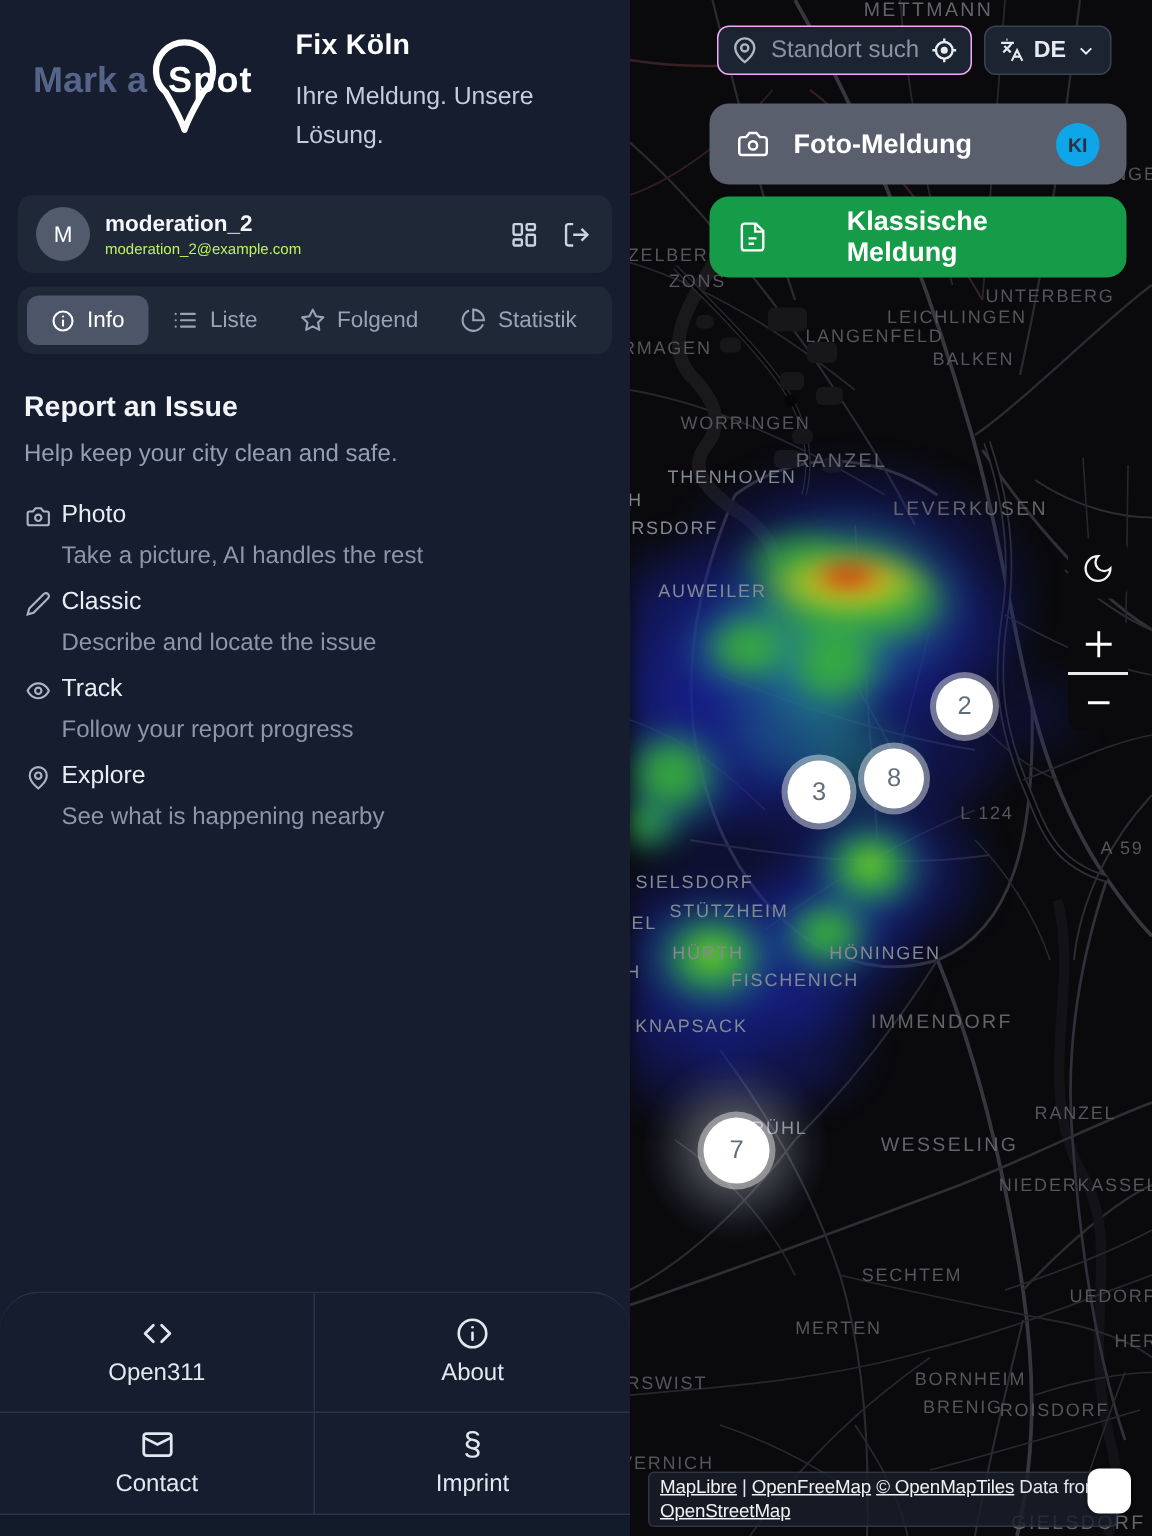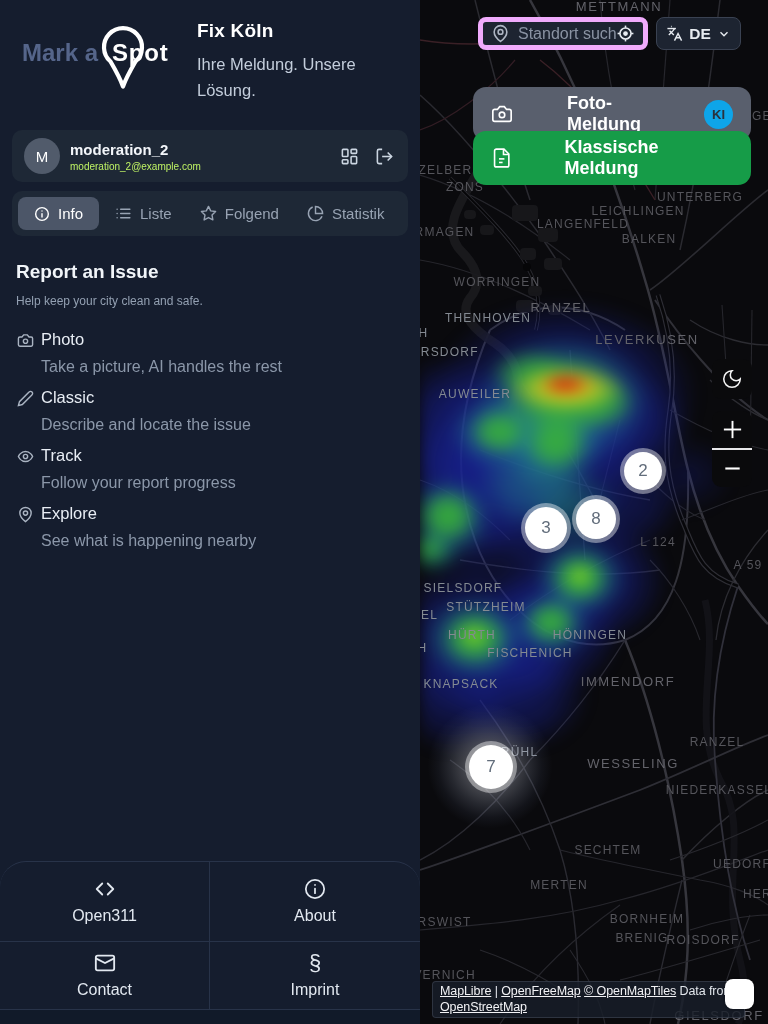--- a/index.html
+++ b/index.html
@@ -17,46 +17,46 @@
   .uava { width:36px; height:36px; border-radius:50%; background:#515b6b; color:#fff; font-size:15px; display:flex; align-items:center; justify-content:center; }
   .uinfo { margin-left:10px; flex:1; min-width:0; }
   .uname { color:#f3f6fa; font-size:15px; font-weight:700; }
   .umail { color:#bef264; font-size:10px; margin-top:3px; }
   .uicons { display:flex; gap:16px; color:#cbd5e1; align-items:center; margin-right:2px; }
   .tabs { margin:9px 12px 0 12px; background:#1e2836; border-radius:10px; padding:6px; display:flex; align-items:center; gap:4px; }
   .tab { display:flex; align-items:center; gap:8px; color:#98a3b3; font-size:15px; padding:8px 12px; border-radius:8px; }
   .tab.act { background:#4c5668; color:#fff; padding:8px 16px; }
   .sect { padding:25px 16px 0 16px; }
   .sect h2 { color:#f1f5f9; font-size:19px; font-weight:700; }
-  .sect .sub { color:#93a0b2; font-size:12px; margin-top:11px; margin-bottom:22px; }
+  .sect .sub { color:#93a0b2; font-size:16px; margin-top:11px; margin-bottom:22px; }
   .item { display:flex; margin-top:12px; }
   .item .ic { width:17px; height:17px; color:#aab4c2; margin-right:7px; margin-top:2px; flex:0 0 17px; margin-left:1px; }
   .item b { display:block; color:#e8edf4; font-size:16.5px; font-weight:500; }
   .item span { display:block; font-size:16px; margin-top:9px; color:#8b97a9; }
   .foot { position:absolute; left:0; right:0; bottom:0; top:861px; border-top:1px solid #283349; display:grid; grid-template-columns:1fr 1fr; grid-template-rows:80px 68px 15px;border-radius:26px; }
   .fcell { display:flex; flex-direction:column; align-items:center; justify-content:center; gap:7px; color:#e2e8f0; font-size:16px; border-bottom:1px solid #283349; }
   .fcell:nth-child(odd) { border-right:1px solid #283349; }
   .fcell svg { color:#e2e8f0; }
   .fstrip { grid-column:1 / 3; background:#111a29; }
   
   .map { position:relative; flex:1; height:1024px; background:#0a0a0d; overflow:hidden; }
   .roads { position:absolute; inset:0; }
   .heat { position:absolute; inset:0; filter:blur(7px); }
   .heat { background-image:radial-gradient(ellipse 22px 9px at 145px 384px, rgba(205,38,15,1) 0%, rgba(205,38,15,.7) 55%, rgba(205,38,15,0) 100%),radial-gradient(ellipse 34px 14px at 147px 385px, rgba(228,118,18,.95) 0%, rgba(228,118,18,0) 100%),radial-gradient(ellipse 58px 24px at 146px 389px, rgba(218,208,28,.97) 0%, rgba(218,208,28,.65) 50%, rgba(218,208,28,0) 100%),radial-gradient(ellipse 66px 44px at 143px 396px, rgba(58,180,52,0.95) 0%, rgba(58,180,52,0.76) 45%, rgba(58,180,52,0) 98%),radial-gradient(ellipse 42px 24px at 112px 373px, rgba(58,180,52,0.7) 0%, rgba(58,180,52,0.56) 45%, rgba(58,180,52,0) 98%),radial-gradient(ellipse 36px 28px at 182px 402px, rgba(58,180,52,0.65) 0%, rgba(58,180,52,0.52) 45%, rgba(58,180,52,0) 98%),radial-gradient(ellipse 34px 30px at 136px 443px, rgba(58,180,52,0.9) 0%, rgba(58,180,52,0.72) 45%, rgba(58,180,52,0) 98%),radial-gradient(ellipse 31px 24px at 79px 432px, rgba(58,180,52,0.9) 0%, rgba(58,180,52,0.72) 45%, rgba(58,180,52,0) 98%),radial-gradient(ellipse 30px 28px at 28px 516px, rgba(58,180,52,0.9) 0%, rgba(58,180,52,0.72) 45%, rgba(58,180,52,0) 98%),radial-gradient(ellipse 19px 15px at 10px 549px, rgba(58,180,52,0.65) 0%, rgba(58,180,52,0.52) 45%, rgba(58,180,52,0) 98%),radial-gradient(ellipse 14px 12px at 160px 576px, rgba(140,210,35,.9) 0%, rgba(140,210,35,0) 100%),radial-gradient(ellipse 30px 26px at 160px 578px, rgba(58,180,52,0.95) 0%, rgba(58,180,52,0.76) 45%, rgba(58,180,52,0) 98%),radial-gradient(ellipse 16px 13px at 54px 636px, rgba(140,210,35,.85) 0%, rgba(140,210,35,0) 100%),radial-gradient(ellipse 34px 28px at 55px 638px, rgba(58,180,52,0.95) 0%, rgba(58,180,52,0.76) 45%, rgba(58,180,52,0) 98%),radial-gradient(ellipse 26px 22px at 131px 622px, rgba(58,180,52,0.9) 0%, rgba(58,180,52,0.72) 45%, rgba(58,180,52,0) 98%),radial-gradient(ellipse 92px 66px at 143px 400px, rgba(36,158,140,0.6) 0%, rgba(36,158,140,0.48) 45%, rgba(36,158,140,0) 98%),radial-gradient(ellipse 54px 46px at 133px 446px, rgba(36,158,140,0.55) 0%, rgba(36,158,140,0.44) 45%, rgba(36,158,140,0) 98%),radial-gradient(ellipse 50px 38px at 79px 432px, rgba(36,158,140,0.55) 0%, rgba(36,158,140,0.44) 45%, rgba(36,158,140,0) 98%),radial-gradient(ellipse 46px 42px at 28px 518px, rgba(36,158,140,0.55) 0%, rgba(36,158,140,0.44) 45%, rgba(36,158,140,0) 98%),radial-gradient(ellipse 47px 40px at 160px 578px, rgba(36,158,140,0.6) 0%, rgba(36,158,140,0.48) 45%, rgba(36,158,140,0) 98%),radial-gradient(ellipse 52px 44px at 55px 638px, rgba(36,158,140,0.6) 0%, rgba(36,158,140,0.48) 45%, rgba(36,158,140,0) 98%),radial-gradient(ellipse 42px 35px at 131px 624px, rgba(36,158,140,0.55) 0%, rgba(36,158,140,0.44) 45%, rgba(36,158,140,0) 98%),radial-gradient(ellipse 30px 24px at 12px 551px, rgba(36,158,140,0.5) 0%, rgba(36,158,140,0.40) 45%, rgba(36,158,140,0) 98%),radial-gradient(ellipse 58px 50px at 112px 482px, rgba(36,158,140,0.42) 0%, rgba(36,158,140,0.3) 45%, rgba(36,158,140,0) 98%),radial-gradient(ellipse 48px 42px at 152px 508px, rgba(36,158,140,0.38) 0%, rgba(36,158,140,0.27) 45%, rgba(36,158,140,0) 98%),radial-gradient(ellipse 137px 98px at 145px 395px, rgba(24,34,152,0.71) 0%, rgba(24,34,152,0.56) 45%, rgba(24,34,152,0) 98%),radial-gradient(ellipse 118px 94px at 110px 460px, rgba(24,34,152,0.69) 0%, rgba(24,34,152,0.55) 45%, rgba(24,34,152,0) 98%),radial-gradient(ellipse 96px 86px at 60px 500px, rgba(24,34,152,0.64) 0%, rgba(24,34,152,0.52) 45%, rgba(24,34,152,0) 98%),radial-gradient(ellipse 86px 79px at 30px 432px, rgba(24,34,152,0.61) 0%, rgba(24,34,152,0.48) 45%, rgba(24,34,152,0) 98%),radial-gradient(ellipse 88px 71px at 162px 580px, rgba(24,34,152,0.66) 0%, rgba(24,34,152,0.53) 45%, rgba(24,34,152,0) 98%),radial-gradient(ellipse 103px 81px at 55px 640px, rgba(24,34,152,0.66) 0%, rgba(24,34,152,0.53) 45%, rgba(24,34,152,0) 98%),radial-gradient(ellipse 81px 66px at 122px 634px, rgba(24,34,152,0.61) 0%, rgba(24,34,152,0.48) 45%, rgba(24,34,152,0) 98%),radial-gradient(ellipse 71px 56px at 100px 696px, rgba(24,34,152,0.48) 0%, rgba(24,34,152,0.39) 45%, rgba(24,34,152,0) 98%),radial-gradient(ellipse 62px 54px at 32px 700px, rgba(24,34,152,0.41) 0%, rgba(24,34,152,0.33) 45%, rgba(24,34,152,0) 98%),radial-gradient(ellipse 75px 62px at 198px 428px, rgba(24,34,152,0.50) 0%, rgba(24,34,152,0.40) 45%, rgba(24,34,152,0) 98%),radial-gradient(ellipse 60px 51px at 204px 502px, rgba(24,34,152,0.41) 0%, rgba(24,34,152,0.33) 45%, rgba(24,34,152,0) 98%),radial-gradient(ellipse 48px 40px at 268px 475px, rgba(24,34,152,0.28) 0%, rgba(24,34,152,0) 98%); background-repeat:no-repeat; }
   .mlabel { position:absolute; color:#55555b; font-size:12px; letter-spacing:1.2px; white-space:nowrap; transform:translate(-50%,-50%); }
   .mlabel.big { font-size:13px; color:#63636a; letter-spacing:1.6px; }
   .mlabel.lt { color:#848a92; }
   .cluster { position:absolute; transform:translate(-50%,-50%); border-radius:50%; background:#fff; box-shadow:0 0 0 4px rgba(255,255,255,.42); display:flex; align-items:center; justify-content:center; color:#626d7b; font-size:17px; }
   .glow { position:absolute; transform:translate(-50%,-50%); background:radial-gradient(circle, rgba(235,240,255,.3) 0 22%, rgba(205,218,250,.14) 45%, rgba(160,180,235,.06) 58%, transparent 70%); border-radius:50%; }
-  .sbox { position:absolute; left:58px; top:17px; width:170px; height:33px; background:#1d2431; border:5px solid #f0abfc; border-radius:8px; display:flex; align-items:center; padding:0 8px; }
+  .sbox { position:absolute; left:58px; top:17px; width:170px; height:33px; background:#1d2431; border:1px solid #f0abfc; border-radius:8px; display:flex; align-items:center; padding:0 8px; }
   .sbox .ph { color:#8a93a3; font-size:16px; margin-left:8px; flex:1; overflow:hidden; white-space:nowrap; }
   .lbox { position:absolute; left:236px; top:17px; width:85px; height:33px; background:#1d2431; border:1px solid #3a4252; border-radius:8px; display:flex; align-items:center; justify-content:center; gap:6px; color:#e7ebf0; }
   .lbox .de { font-size:15.5px; font-weight:600; }
   .btn { position:absolute; left:53px; width:278px; height:54px; border-radius:13px; display:flex; align-items:center; padding:0 18px; color:#fff; font-size:18px; font-weight:600; }
-  .btn-foto { top:87px; background:#595f6d;gap:38px; }
+  .btn-foto { top:69px; background:#595f6d; }
   .btn-foto .lbl { margin-left:16px; flex:1; }
   .ki { width:29px; height:29px; border-radius:50%; background:#0ea5e9; color:#2a313c; font-size:13px; font-weight:700; display:flex; align-items:center; justify-content:center; }
   .btn-grn { top:131px; background:#169c48;gap:36px; }
   .btn-grn .lbl { margin-left:16px; }
   .mctl { position:absolute; left:292px; width:40px; background:#0a0a0c; border-radius:9px; color:#fff; }
   .moon { top:359px; height:40px; display:flex; align-items:center; justify-content:center; }
   .zoomc { top:411px; height:76px; display:flex; flex-direction:column; }
   .zoomc .zb { height:37px; display:flex; align-items:center; justify-content:center; }
   .zoomc .sep { height:2px; background:#e8e8ea; margin:0; }
   .attr { position:absolute; left:12px; top:981px; width:313px; background:rgba(24,30,42,.82); border:1px solid rgba(120,130,150,.25); border-radius:4px; color:#e2e6ec; font-size:12.5px; line-height:15.5px; padding:2px 7px; letter-spacing:-0.1px; }

